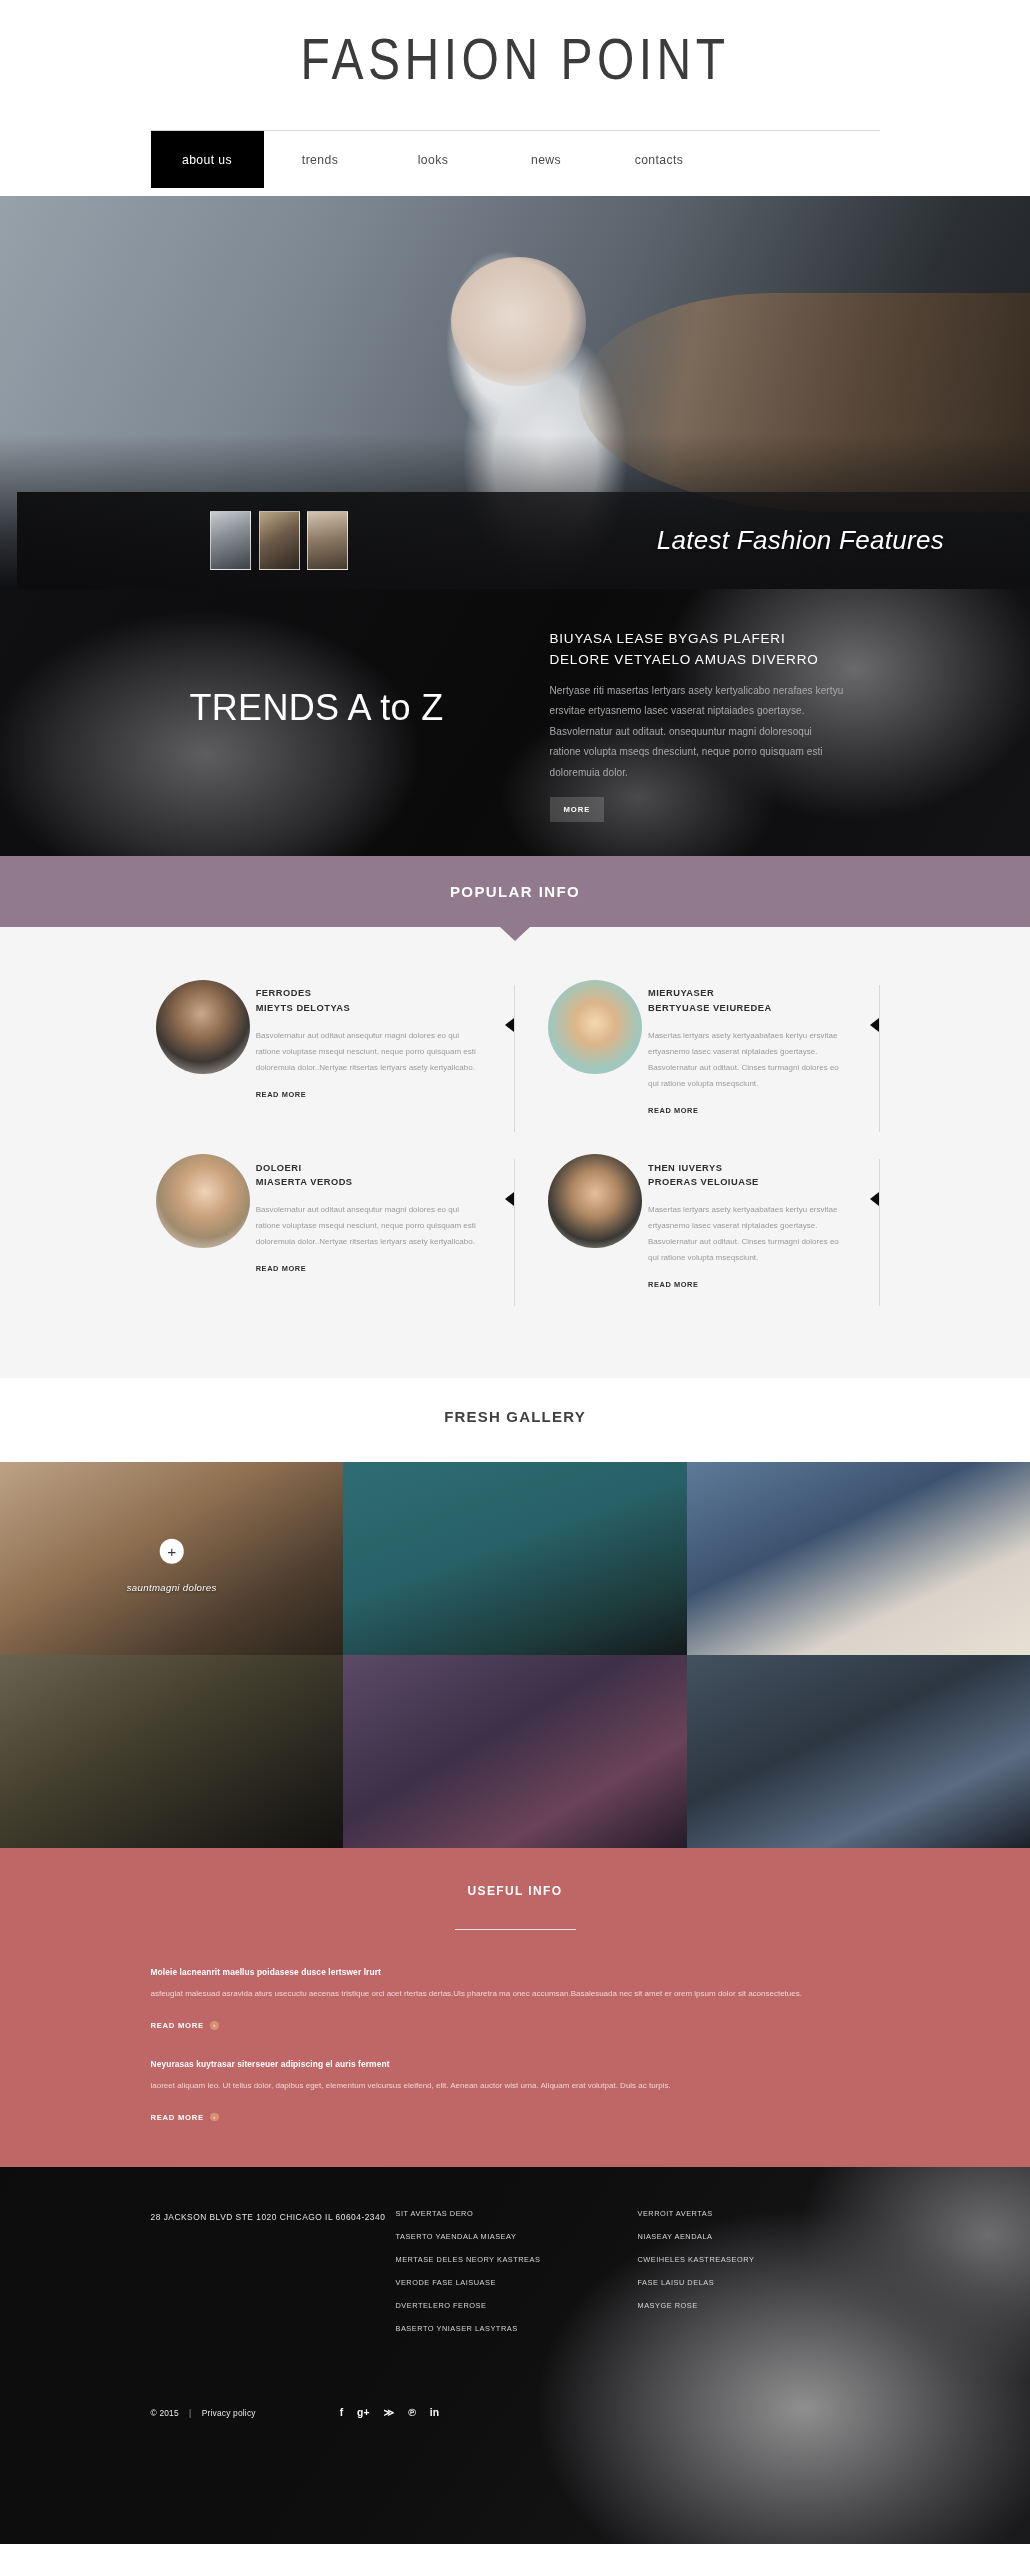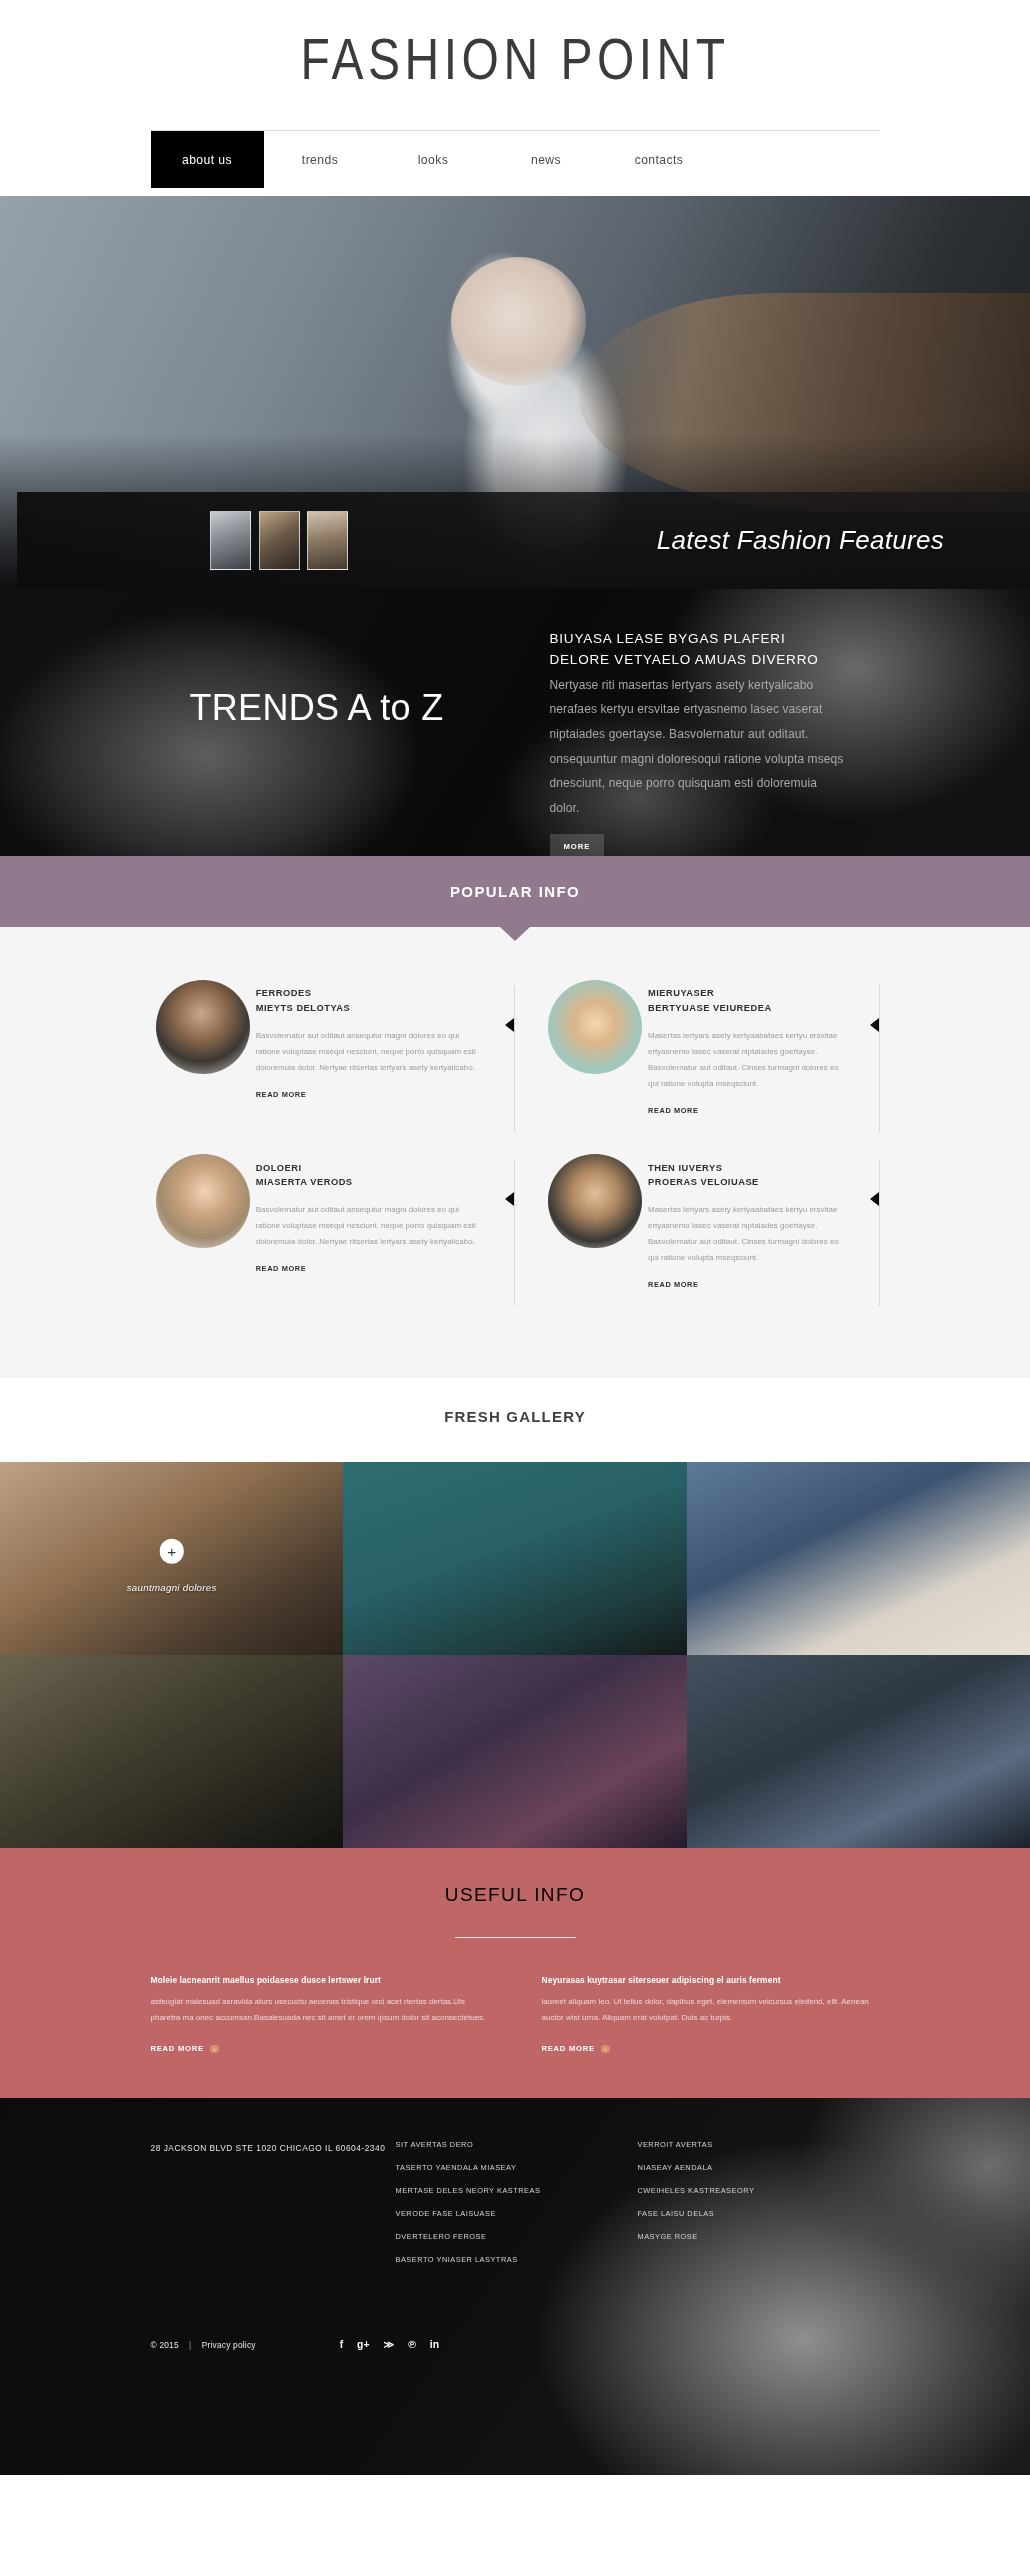--- a/index.html
+++ b/index.html
@@ -96,21 +96,21 @@
     position:absolute; left:39px; top:98px;
     font-size:36px; font-weight:300; color:#fff; letter-spacing:0.3px;
     white-space:nowrap;
   }
   .trends-right { position:absolute; left:399px; top:40px; width:296px; }
   .trends-head {
     font-size:13.5px; font-weight:400; color:#fff; letter-spacing:0.8px; line-height:1.55;
     text-transform:uppercase;
   }
   .trends-body {
-    margin-top:2px; font-size:12px; line-height:2.05; color:#a9a9ac; letter-spacing:0.1px;
+    margin-top:10px; font-size:10px; line-height:2.05; color:#a9a9ac; letter-spacing:0.1px;
   }
   .btn-more {
     display:inline-block; margin-top:14px;
     background:rgba(255,255,255,0.17); color:#fff;
     font-size:7.7px; font-weight:700; letter-spacing:0.9px;
     padding:7.7px 14px; cursor:pointer;
   }
 
   
   .popular-bar {
@@ -176,24 +176,24 @@
   }
   .cell-caption {
     position:absolute; left:0; right:0; top:62%;
     text-align:center; color:#fff; font-style:italic; font-size:9.7px;
     letter-spacing:0.3px; text-shadow:0 0.6px 2.6px rgba(0,0,0,0.6);
   }
 
   
   .useful { background:#bf6667; padding:36px 0 45px; }
   .useful h2 {
-    text-align:center; font-size:19px; font-weight:400; color:#000000; letter-spacing:1.4px;
+    text-align:center; font-size:12px; font-weight:700; color:#ffffff; letter-spacing:1.4px;
   }
   .useful .rule { width:121px; height:0.6px; background:rgba(255,255,255,0.8); margin:31px auto 0; }
-  .useful .cols { width:729px; margin:37px auto 0; display:grid; grid-template-columns:1fr 1fr; gap:53px; }
+  .useful .cols { width:729px; margin:37px auto 0; display:grid; grid-template-columns:1fr; gap:29px; }
   .useful h4 { font-size:8.4px; font-weight:700; color:#fff; letter-spacing:0.1px; }
   .useful p { margin-top:9px; font-size:8px; line-height:1.95; color:#f0d5d5; }
   .useful .read-more {
     display:inline-flex; align-items:center; gap:6.4px; margin-top:19.3px;
     font-size:7.7px; font-weight:700; color:#fff; letter-spacing:0.7px; cursor:pointer;
   }
   .useful .read-more .arrow-badge {
     width:8.4px; height:8.4px; border-radius:50%; background:#d79071;
     display:flex; align-items:center; justify-content:center;
     font-size:5.2px; color:#fff; font-weight:700;

